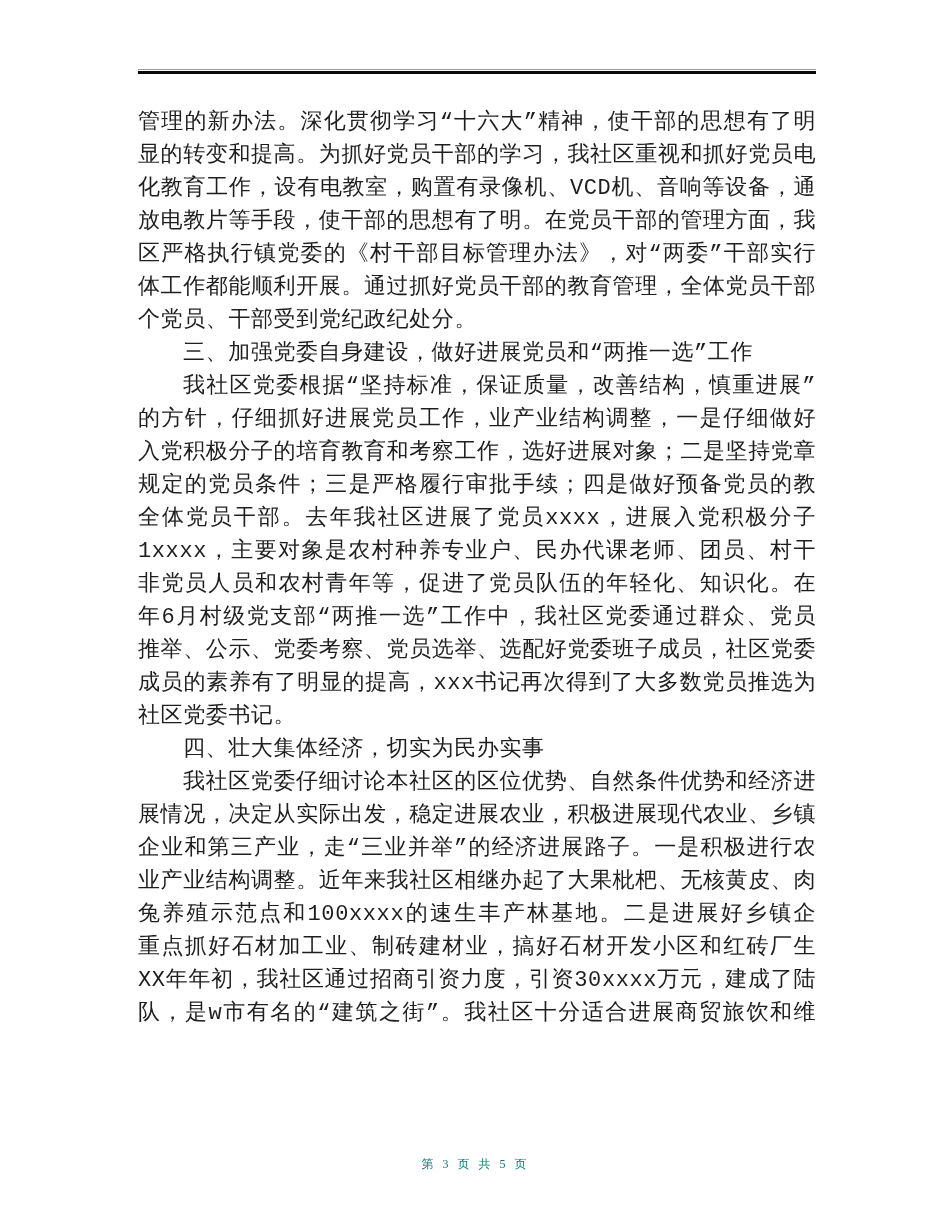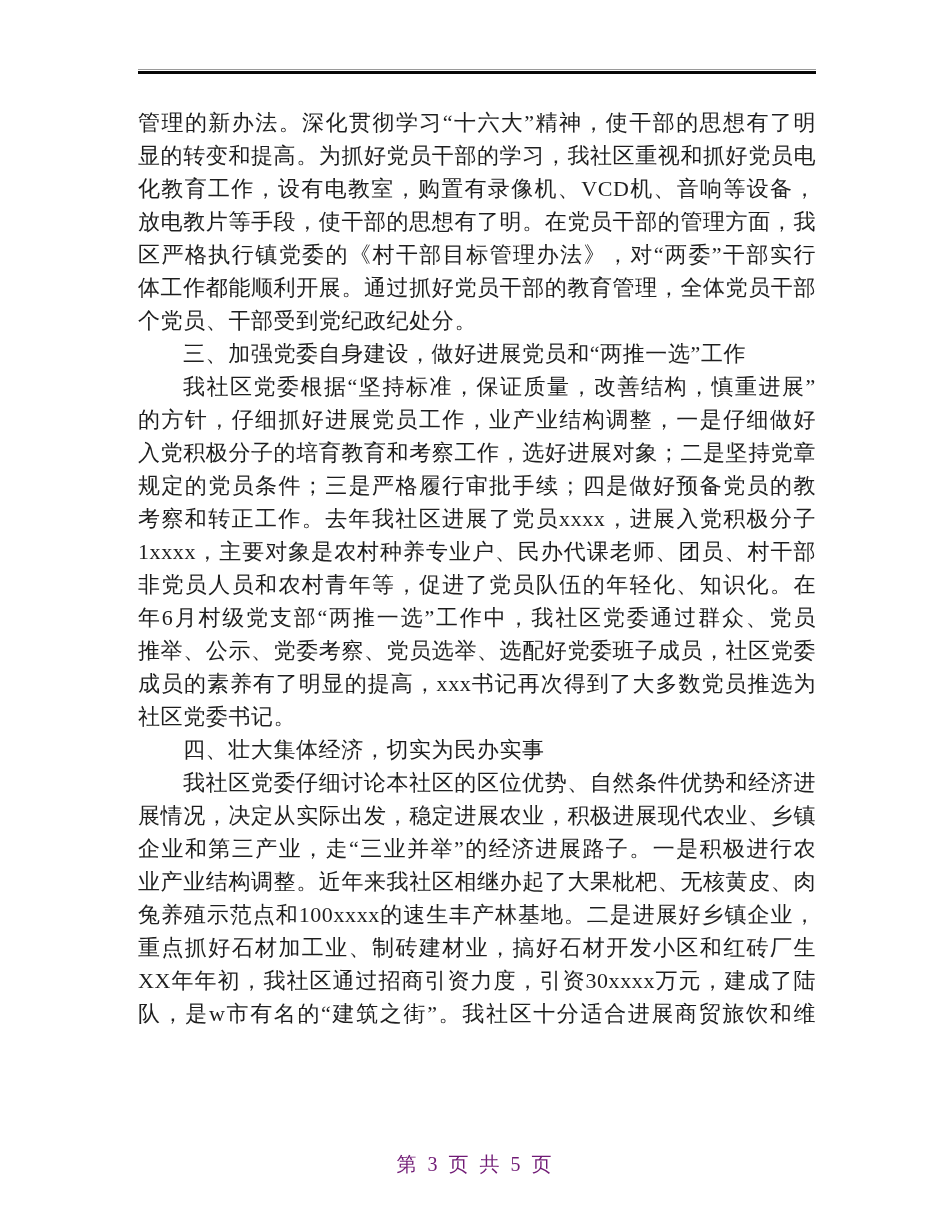--- a/index.html
+++ b/index.html
@@ -34,42 +34,43 @@
     font-size: 22px;
     line-height: 33px;
     letter-spacing: 0.6px;
     font-weight: 400;
   }
   .line {
     height: 33px;
     overflow: hidden;
     text-align: justify;
     text-align-last: justify;
+    font-family: Liberation Mono, monospace;
   }
   .line.end,
   .line.head {
     text-align: left;
     text-align-last: left;
   }
   .line.head,
   .line.first {
     text-indent: 45px;
   }
 
   .footer {
     position: absolute;
     left: 0;
     top: 1152px;
     width: 100%;
     text-align: center;
-    font-size: 20px;
+    font-size: 12px;
     line-height: 24px;
     letter-spacing: 2px;
     word-spacing: 2px;
-    color: #701a75;
+    color: #0f766e;
   }
 </style>
 </head>
 <body>
 
 <div class="page">
 
   <div class="header-rule">
     <div class="thin"></div>
     <div class="thick"></div>
@@ -81,21 +82,21 @@
       <div class="line full">化教育工作，设有电教室，购置有录像机、VCD机、音响等设备，通过</div>
       <div class="line full">放电教片等手段，使干部的思想有了明。在党员干部的管理方面，我社</div>
       <div class="line full">区严格执行镇党委的《村干部目标管理办法》，对“两委”干部实行</div>
       <div class="line full">体工作都能顺利开展。通过抓好党员干部的教育管理，全体党员干部</div>
       <div class="line end">个党员、干部受到党纪政纪处分。</div>
       <div class="line head">三、加强党委自身建设，做好进展党员和“两推一选”工作</div>
       <div class="line first">我社区党委根据“坚持标准，保证质量，改善结构，慎重进展”</div>
       <div class="line full">的方针，仔细抓好进展党员工作，业产业结构调整，一是仔细做好</div>
       <div class="line full">入党积极分子的培育教育和考察工作，选好进展对象；二是坚持党章</div>
       <div class="line full">规定的党员条件；三是严格履行审批手续；四是做好预备党员的教育、</div>
-      <div class="line full">考察和转正工作。去年我社区进展了党员xxxx，进展入党积极分子</div>
+      <div class="line full">全体党员干部。去年我社区进展了党员xxxx，进展入党积极分子</div>
       <div class="line full">1xxxx，主要对象是农村种养专业户、民办代课老师、团员、村干部的</div>
       <div class="line full">非党员人员和农村青年等，促进了党员队伍的年轻化、知识化。在XX</div>
       <div class="line full">年6月村级党支部“两推一选”工作中，我社区党委通过群众、党员</div>
       <div class="line full">推举、公示、党委考察、党员选举、选配好党委班子成员，社区党委</div>
       <div class="line full">成员的素养有了明显的提高，xxx书记再次得到了大多数党员推选为我</div>
       <div class="line end">社区党委书记。</div>
       <div class="line head">四、壮大集体经济，切实为民办实事</div>
       <div class="line first">我社区党委仔细讨论本社区的区位优势、自然条件优势和经济进</div>
       <div class="line full">展情况，决定从实际出发，稳定进展农业，积极进展现代农业、乡镇</div>
       <div class="line full">企业和第三产业，走“三业并举”的经济进展路子。一是积极进行农</div>

